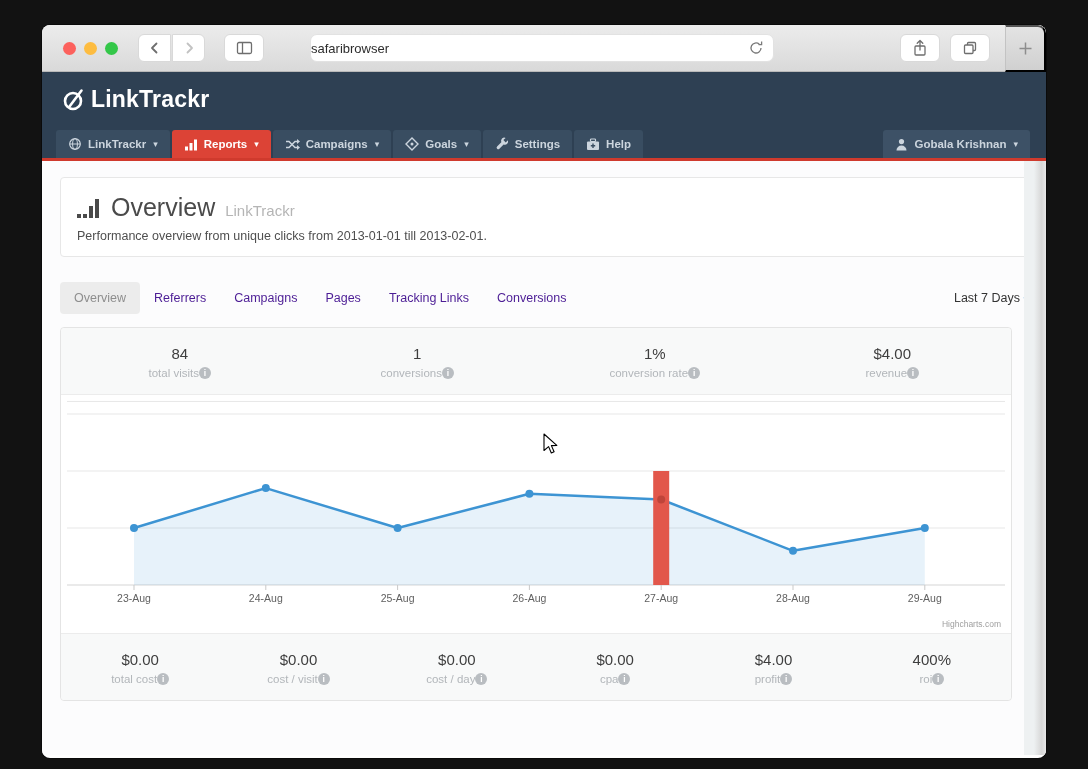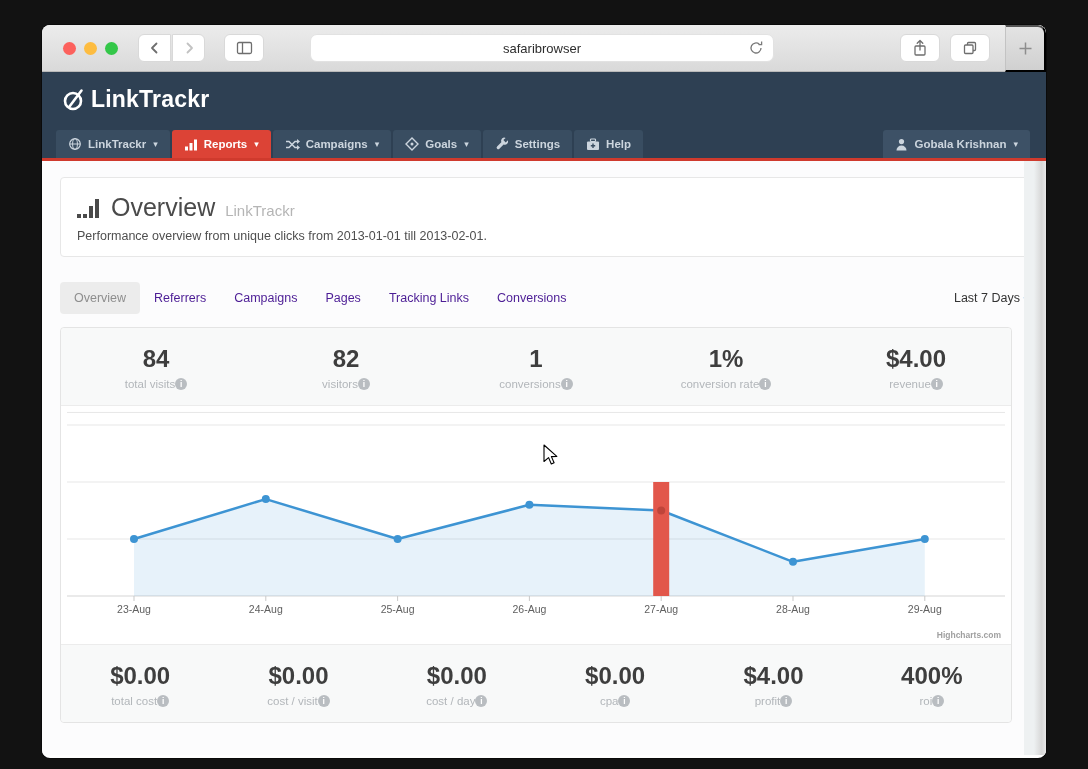--- a/index.html
+++ b/index.html
@@ -16,21 +16,21 @@
               border-bottom:1px solid #b9b9b9; }
   .traffic { position:absolute; left:21px; top:17px; display:flex; gap:8px; }
   .tl { width:13px; height:13px; border-radius:50%; border:none; cursor:default; }
   .tl.red{ background:#fc615d; } .tl.yellow{ background:#fdbc40; } .tl.green{ background:#34c749; }
   .tb-btn { position:absolute; top:9px; height:28px; background:#fff; border:1px solid #d9d9d9;
             border-radius:6px; display:flex; align-items:center; justify-content:center; color:#6e6e6e; }
   .btn-back { left:96px; width:33px; border-radius:6px 0 0 6px; }
   .btn-fwd  { left:130px; width:33px; border-radius:0 6px 6px 0; color:#c2c2c2; }
   .btn-side { left:182px; width:40px; }
   .url-field { position:absolute; left:268px; top:9px; width:464px; height:28px; background:#fff;
-               border:1px solid #e2e2e2; border-radius:7px; display:flex; align-items:center; justify-content:center; }
+               border:1px solid #e2e2e2; border-radius:7px; display:flex; align-items:center; }
   .url-text { font-size:13px; color:#2d2d2d; }
   .reload { position:absolute; right:9px; top:5px; color:#7a7a7a; background:none; border:none; }
   .btn-share { left:858px; width:40px; }
   .btn-tabs  { left:908px; width:40px; }
   .newtab { position:absolute; right:0; top:0; width:41px; height:47px;
             background:linear-gradient(#e3e3e3,#d0d0d0); border-left:1px solid #c3c3c3;
             display:flex; align-items:center; justify-content:center; color:#8d8d8d; border-radius:0 8px 0 0; }
 
   
   .site-header { height:55px; background:#2e4053; display:flex; align-items:center; padding-left:18px; }
@@ -61,29 +61,29 @@
   .tab { background:none; border:none; font-size:12.5px; color:#4c1d95; padding:9px 14px; cursor:pointer; font-family:inherit; }
   .tab.active { background:#ececec; border-radius:4px; color:#8e8e8e; }
   .date-range { margin-left:auto; background:none; border:none; font-size:12.5px; color:#333; cursor:pointer; font-family:inherit; }
   .date-range .caret { color:#3d94d3; font-family:"DejaVu Sans", sans-serif; font-size:9px; }
 
   .panel { width:952px; margin-top:13px; border:1px solid #e4e4e4; border-radius:4px; background:#fff; }
   .stats-row { display:flex; background:#f8f9f9; padding:17px 0 15px; }
   .stats-row.top { border-bottom:1px solid #ececec; border-radius:4px 4px 0 0; }
   .stats-row.bottom { border-top:1px solid #ececec; border-radius:0 0 4px 4px; }
   .stat { flex:1; text-align:center; }
-  .stat-value { font-size:24px; font-weight:bold; color:#3e3e3e; }
+  .stat-value { font-size:15px; font-weight:normal; color:#3e3e3e; }
   .stat-label { font-size:11.5px; color:#b2b6ba; margin-top:5px; display:flex; justify-content:center; align-items:center; gap:0; }
   .info { display:inline-block; width:12px; height:12px; border-radius:50%; background:#b9bdc1; color:#fff;
           font-size:8.5px; line-height:12px; text-align:center; font-weight:bold; font-style:normal; }
   .info::after { content:"i"; }
 
   .chart-wrap { position:relative; height:238px; }
   .chart-wrap svg.main { display:block; }
-  .credit { position:absolute; right:10px; bottom:4px; font-size:8.5px; color:#a0a0a0;font-weight:bold; }
+  .credit { position:absolute; right:10px; bottom:4px; font-size:8.5px; color:#a0a0a0; }
   .cursor { position:absolute; left:482px; top:38px; }
 
   svg text { font-family:"Liberation Sans", sans-serif; }
 </style>
 </head>
 <body>
 
 <div class="window">
 
   <div class="titlebar">
@@ -236,27 +236,20 @@
       </button>
     </div>
 
     <div class="panel">
 
       <div class="stats-row top">
         <div class="stat">
           <div class="stat-value">84</div>
           <div class="stat-label">
               <span>total visits</span>
-              <i class="info"></i>
-            </div>
-        </div>
-        <div class="stat">
-          <div class="stat-value">82</div>
-          <div class="stat-label">
-              <span>visitors</span>
               <i class="info"></i>
             </div>
         </div>
         <div class="stat">
           <div class="stat-value">1</div>
           <div class="stat-label">
               <span>conversions</span>
               <i class="info"></i>
             </div>
         </div>

